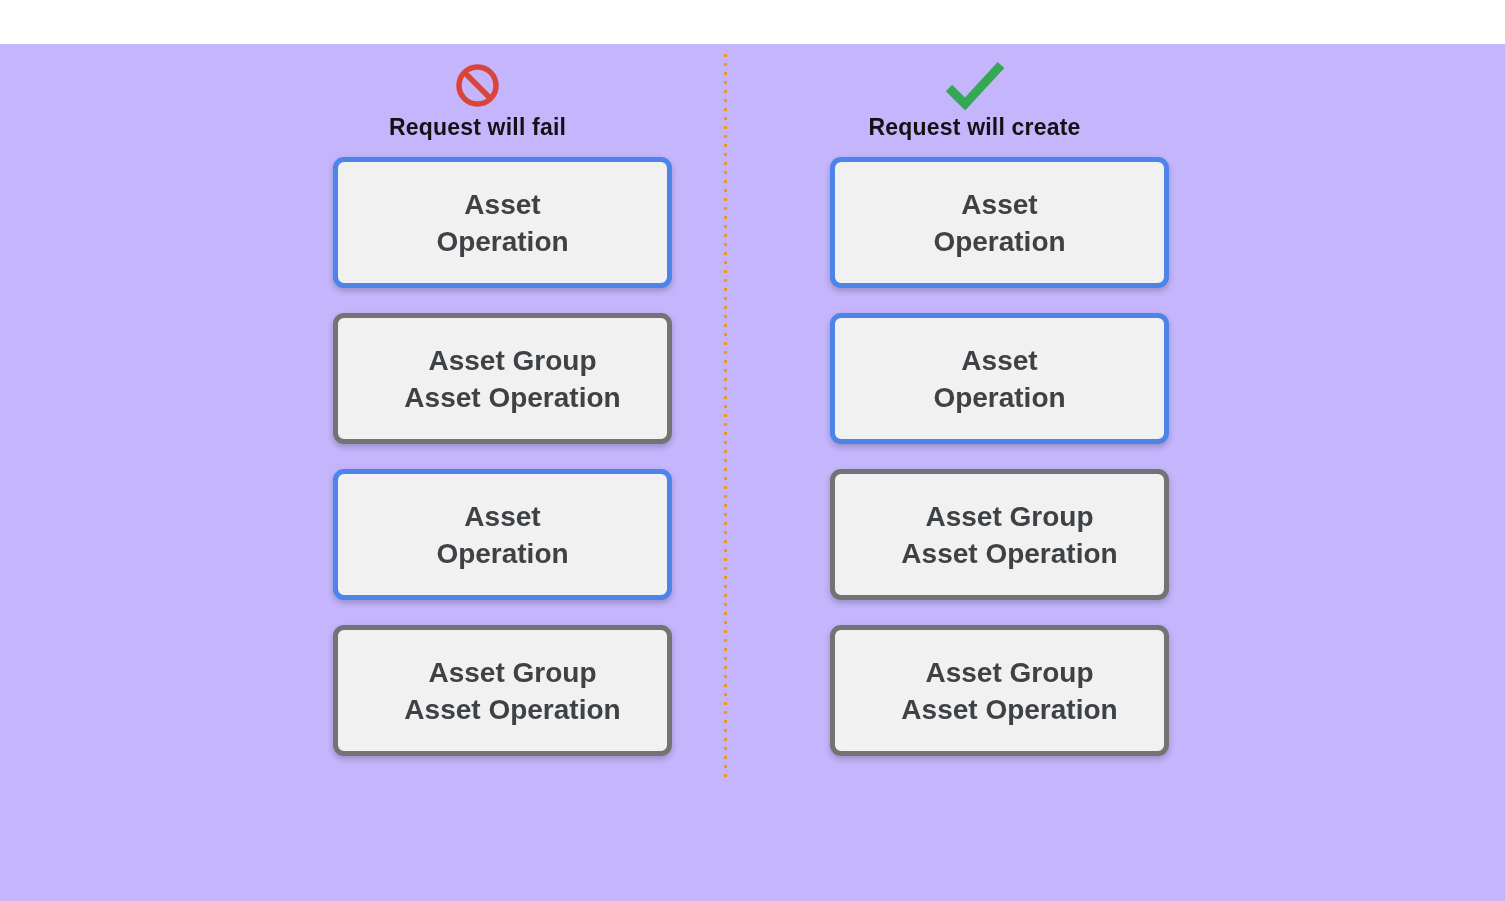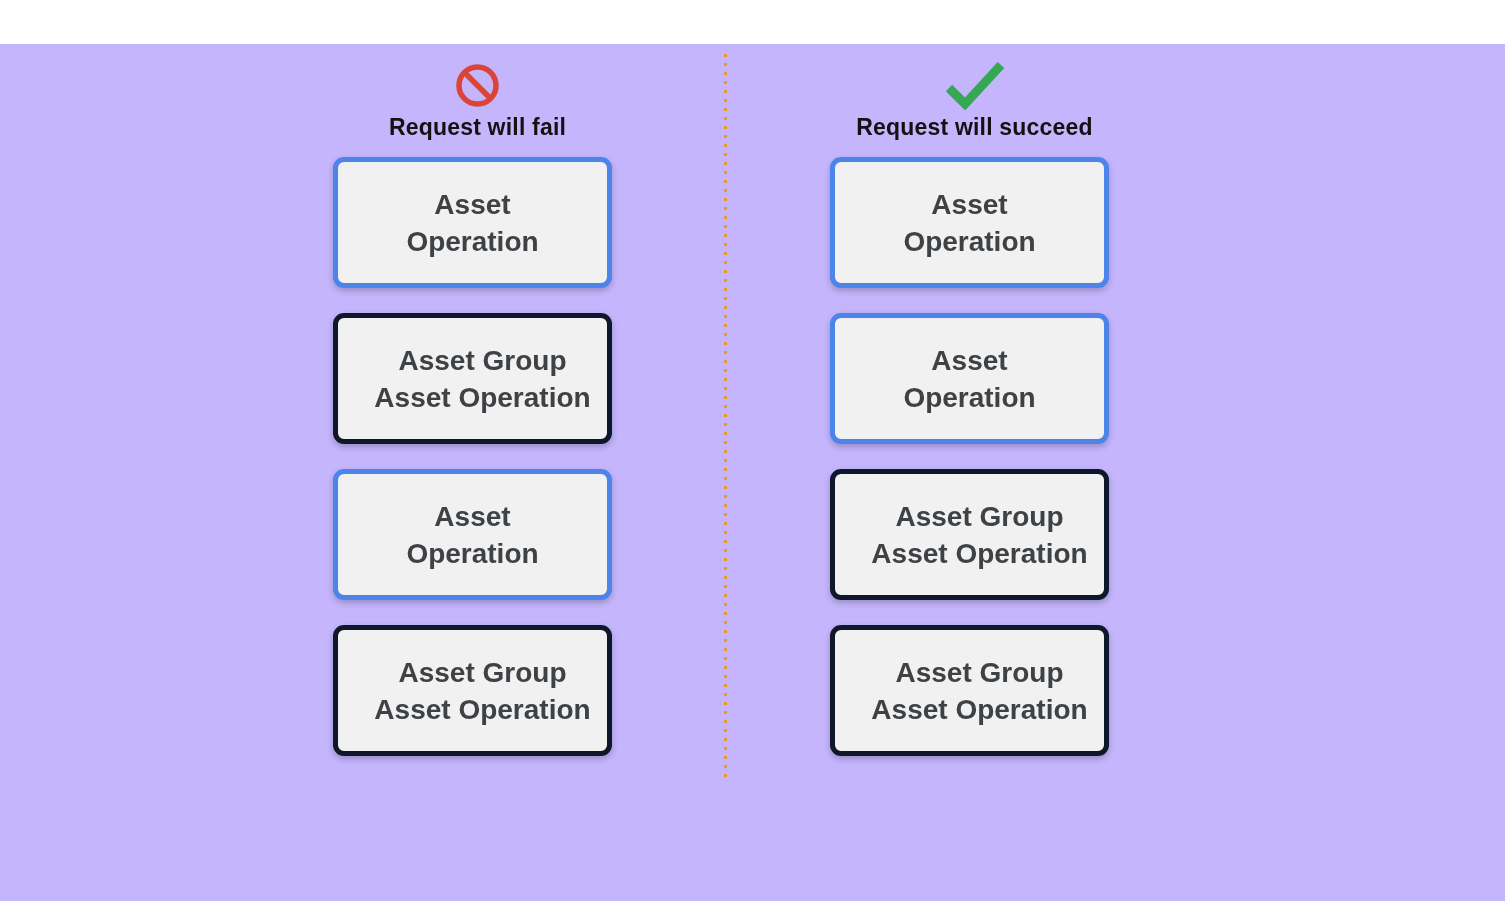--- a/index.html
+++ b/index.html
@@ -41,38 +41,38 @@
     color: #121212;
     letter-spacing: 0.2px;
   }
   .boxes {
     position: absolute;
     top: 113px;
     left: 0;
     right: 0;
   }
   .op-box {
-    width: 279px;
+    width: 339px;
     height: 131px;
     background: #f1f1f2;
     border-radius: 11px;
     display: flex;
     align-items: center;
     justify-content: center;
     text-align: center;
     font-size: 28px;
     font-weight: bold;
     line-height: 37px;
     color: #3f4245;
     white-space: pre-line;
     box-shadow: 0 3px 6px rgba(0,0,0,0.22);
   }
   .op-box + .op-box { margin-top: 25px; }
   .op-box--blue   { border: 5px solid #4d84e9; }
-  .op-box--orange { border: 5px solid #0f172a; padding-left: 20px; }
+  .op-box--orange { border: 5px solid #737373; padding-left: 20px; }
   .divider {
     position: absolute;
     left: 724px;
     top: 10px;
     width: 3px;
     height: 728px;
     background-image: repeating-linear-gradient(
       to bottom,
       #e8982f 0px, #e8982f 3px,
       transparent 3px, transparent 9px
@@ -122,21 +122,21 @@
   <div class="divider"></div>
 
   <div class="column column--succeed">
     <div class="icon-slot">
       <span>
         <svg width="66" height="50" viewBox="0 0 66 50">
           <path d="M7 28 L23 44 L59 5" fill="none" stroke="#34a853" stroke-width="9"></path>
         </svg>
       </span>
     </div>
-    <div class="col-header">Request will succeed</div>
+    <div class="col-header">Request will create</div>
     <div class="boxes">
       <div class="op-box op-box--blue">Asset
 Operation</div>
       <div class="op-box op-box--blue">Asset
 Operation</div>
       <div class="op-box op-box--orange">Asset Group
 Asset Operation</div>
       <div class="op-box op-box--orange">Asset Group
 Asset Operation</div>
     </div>

